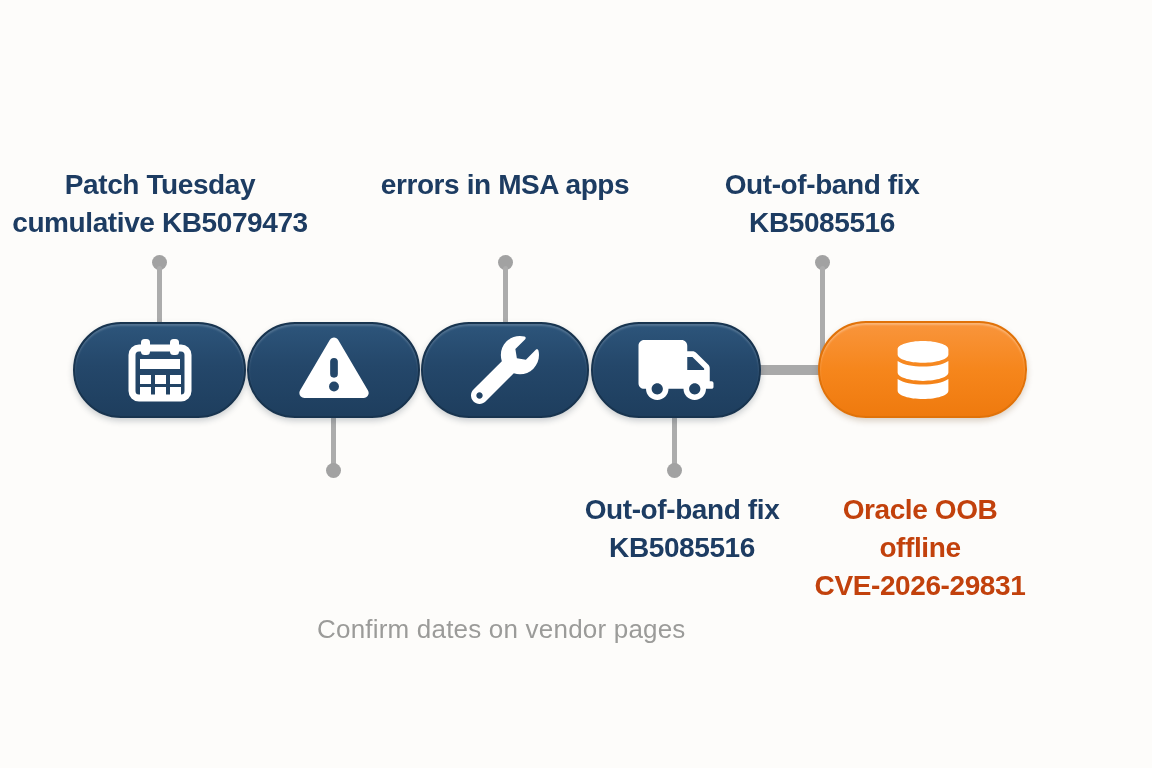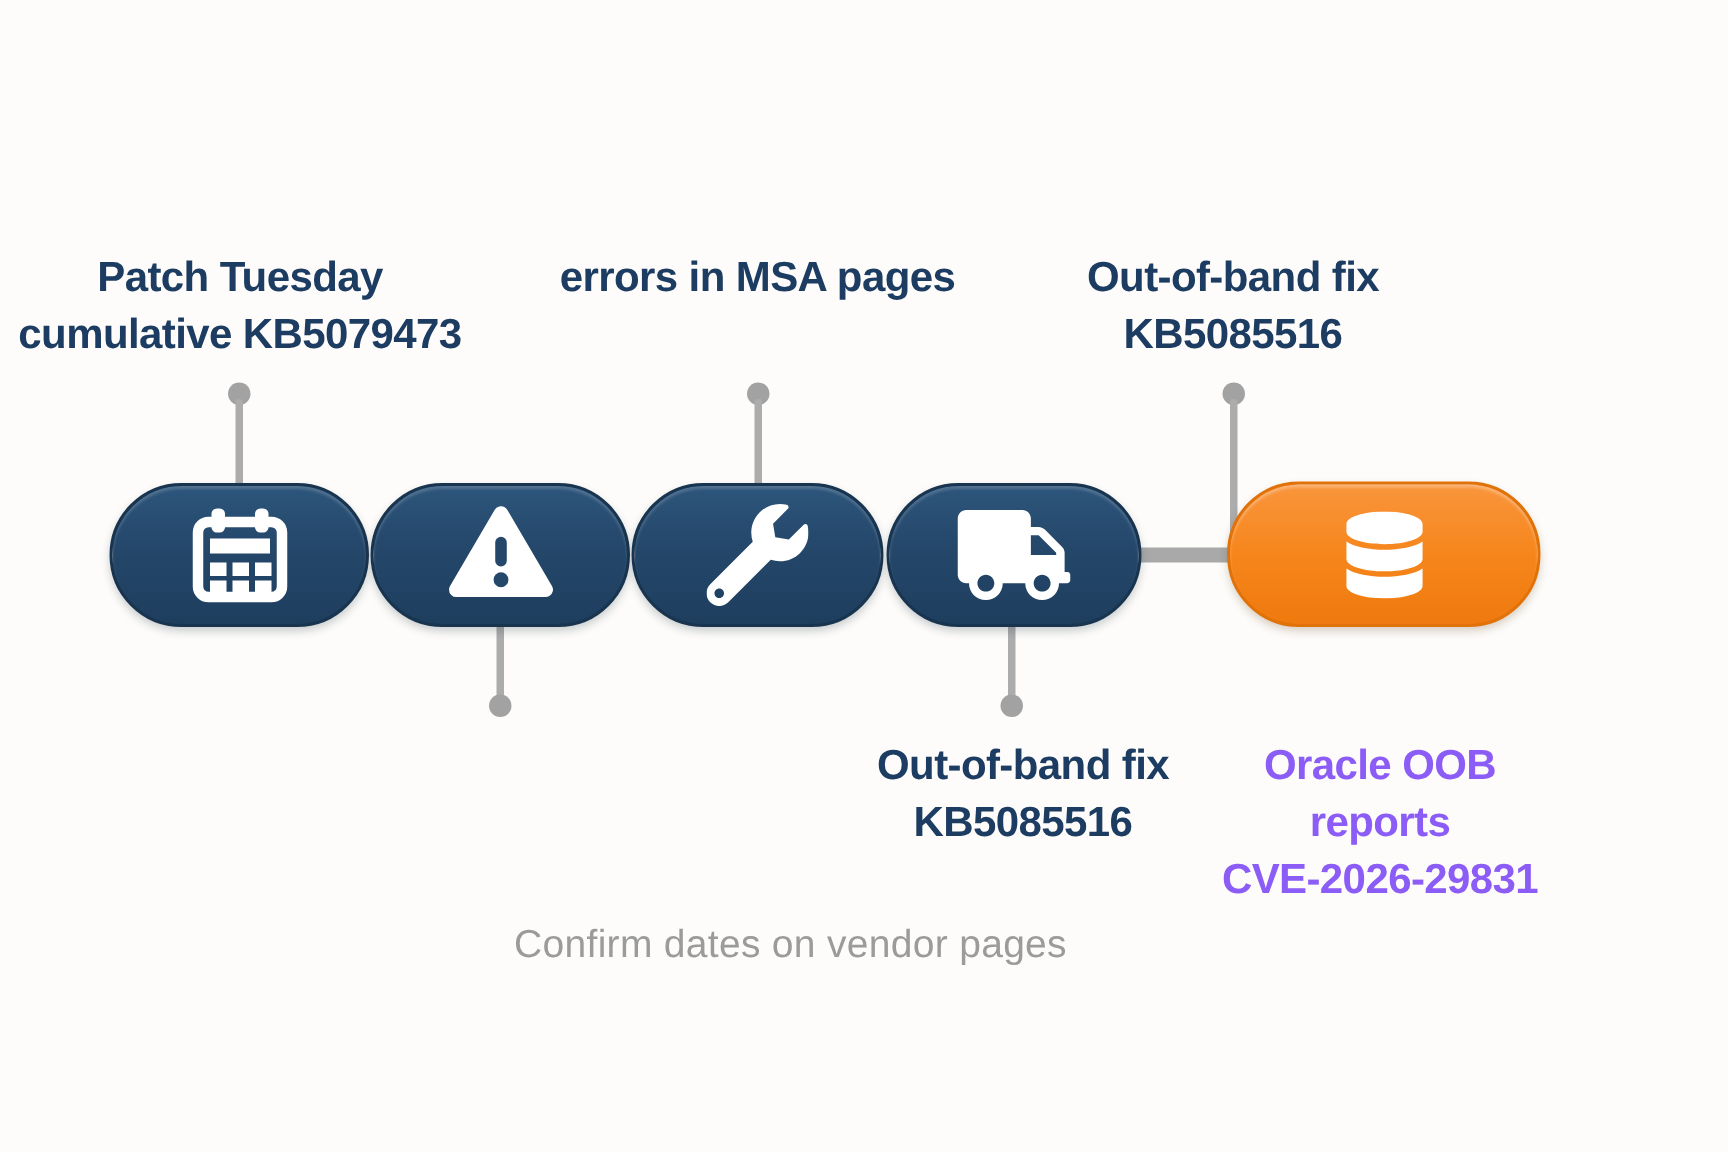--- a/index.html
+++ b/index.html
@@ -32,38 +32,38 @@
     box-shadow:0 3px 6px rgba(90,50,10,.22), inset 0 2px 2px rgba(255,255,255,.30);
   }
   .pill svg{display:block;}
 
   
   .lbl{
     position:absolute;width:330px;text-align:center;
     font-size:28px;font-weight:700;line-height:38px;letter-spacing:-0.4px;
     color:#1d3c62;
   }
-  .lbl.orange{color:#8b5cf6;}
+  .lbl.orange{color:#c2410c;}
   .caption{
-    position:absolute;width:420px;text-align:center;
+    position:absolute;width:420px;
     font-size:26px;font-weight:400;letter-spacing:0.2px;
     color:#9b9b99;
   }
 </style>
 </head>
 <body>
 
 <div class="stage">
 
   <div class="lbl" style="left:-5px;top:166px">
     <div>Patch Tuesday</div>
     <div>cumulative KB5079473</div>
   </div>
   <div class="lbl" style="left:340px;top:166px">
-    <div>errors in MSA pages</div>
+    <div>errors in MSA apps</div>
   </div>
   <div class="lbl" style="left:657px;top:166px">
     <div>Out-of-band fix</div>
     <div>KB5085516</div>
   </div>
 
   <div class="dot" style="left:152px;top:255px"></div>
   <div class="vline" style="left:157px;top:266px;height:58px"></div>
 
   <div class="dot" style="left:498px;top:255px"></div>
@@ -122,19 +122,19 @@
   </div>
 
   <div class="lbl" style="left:170px;top:491px">
   </div>
   <div class="lbl" style="left:517px;top:491px">
     <div>Out-of-band fix</div>
     <div>KB5085516</div>
   </div>
   <div class="lbl orange" style="left:755px;top:491px">
     <div>Oracle OOB</div>
-    <div>reports</div>
+    <div>offline</div>
     <div>CVE-2026-29831</div>
   </div>
 
   <div class="caption" style="left:317px;top:614px">Confirm dates on vendor pages</div>
 
 </div>
 
 </body></html>

